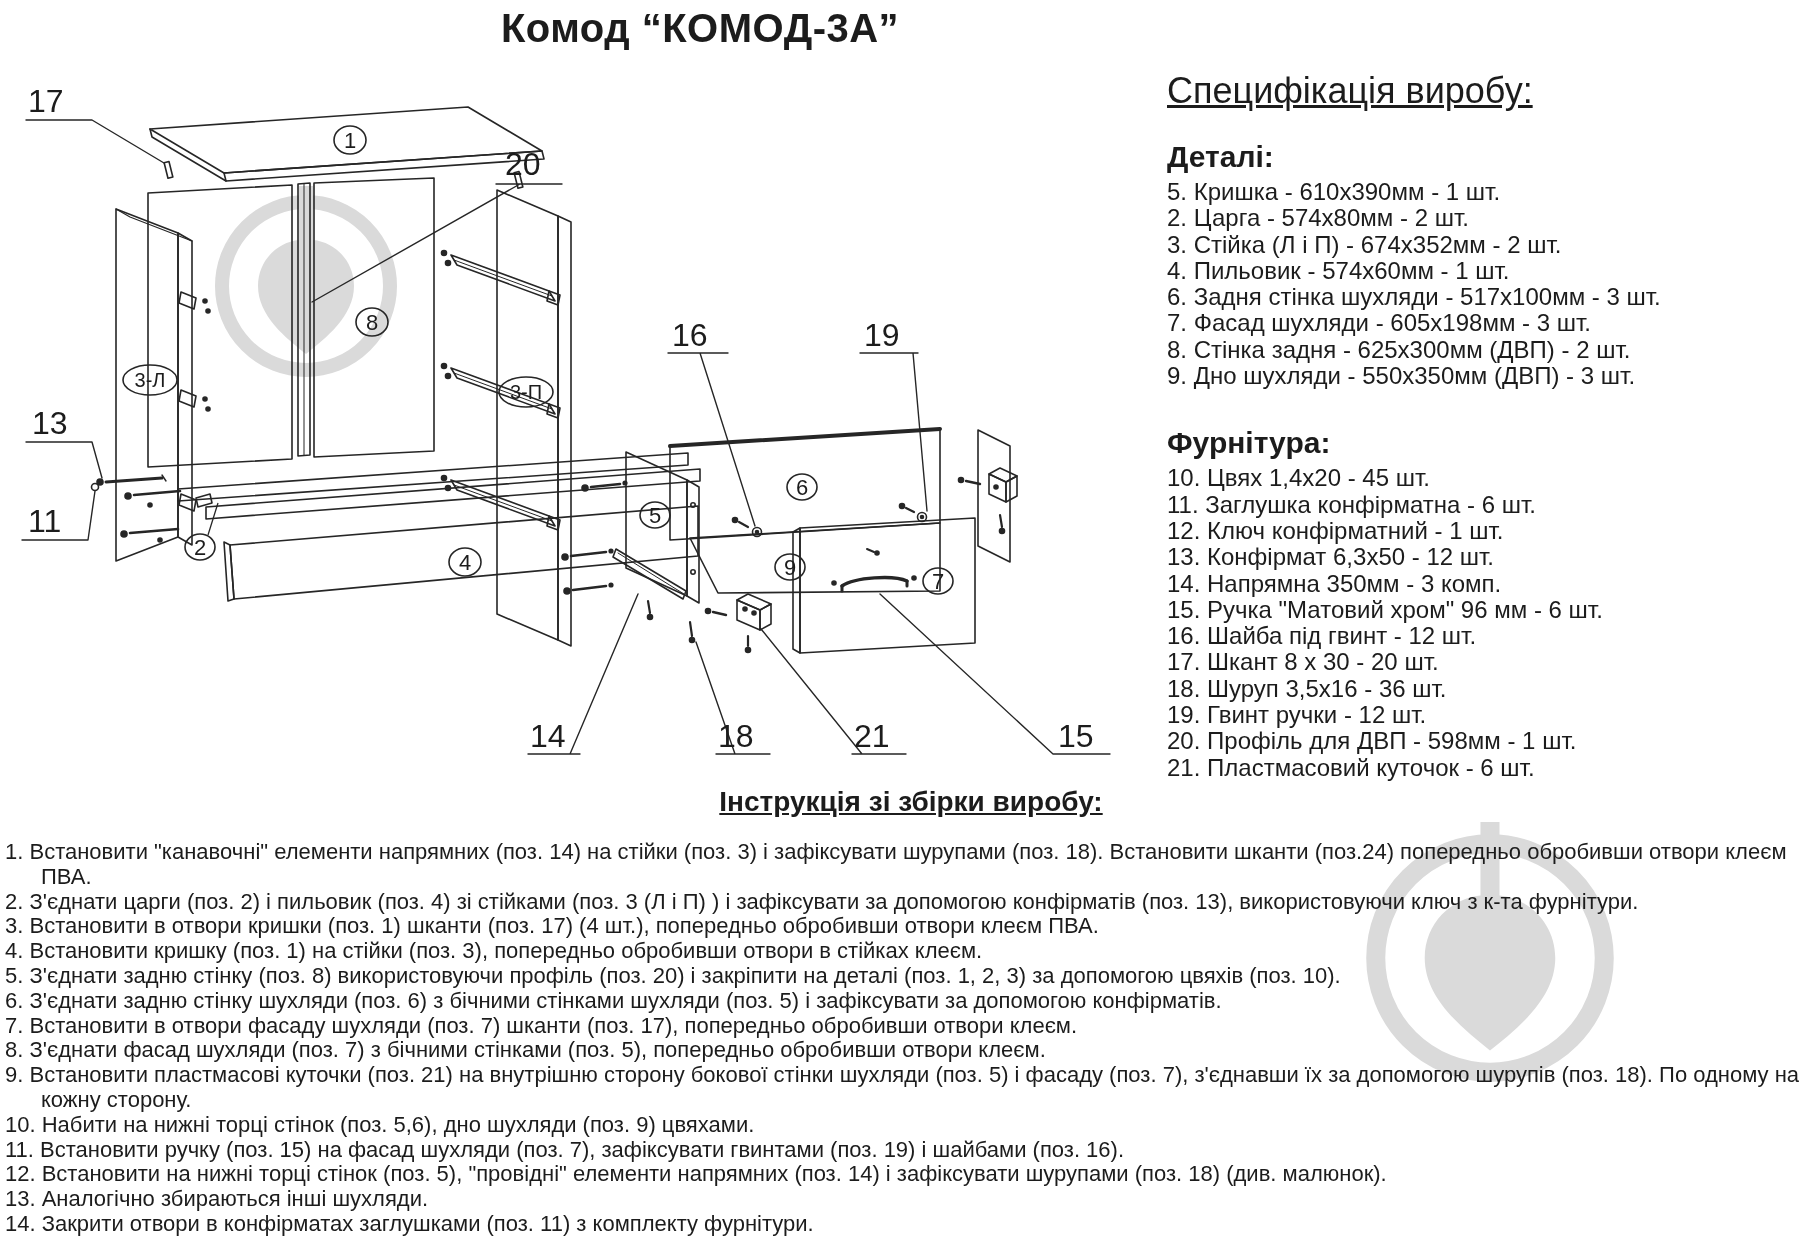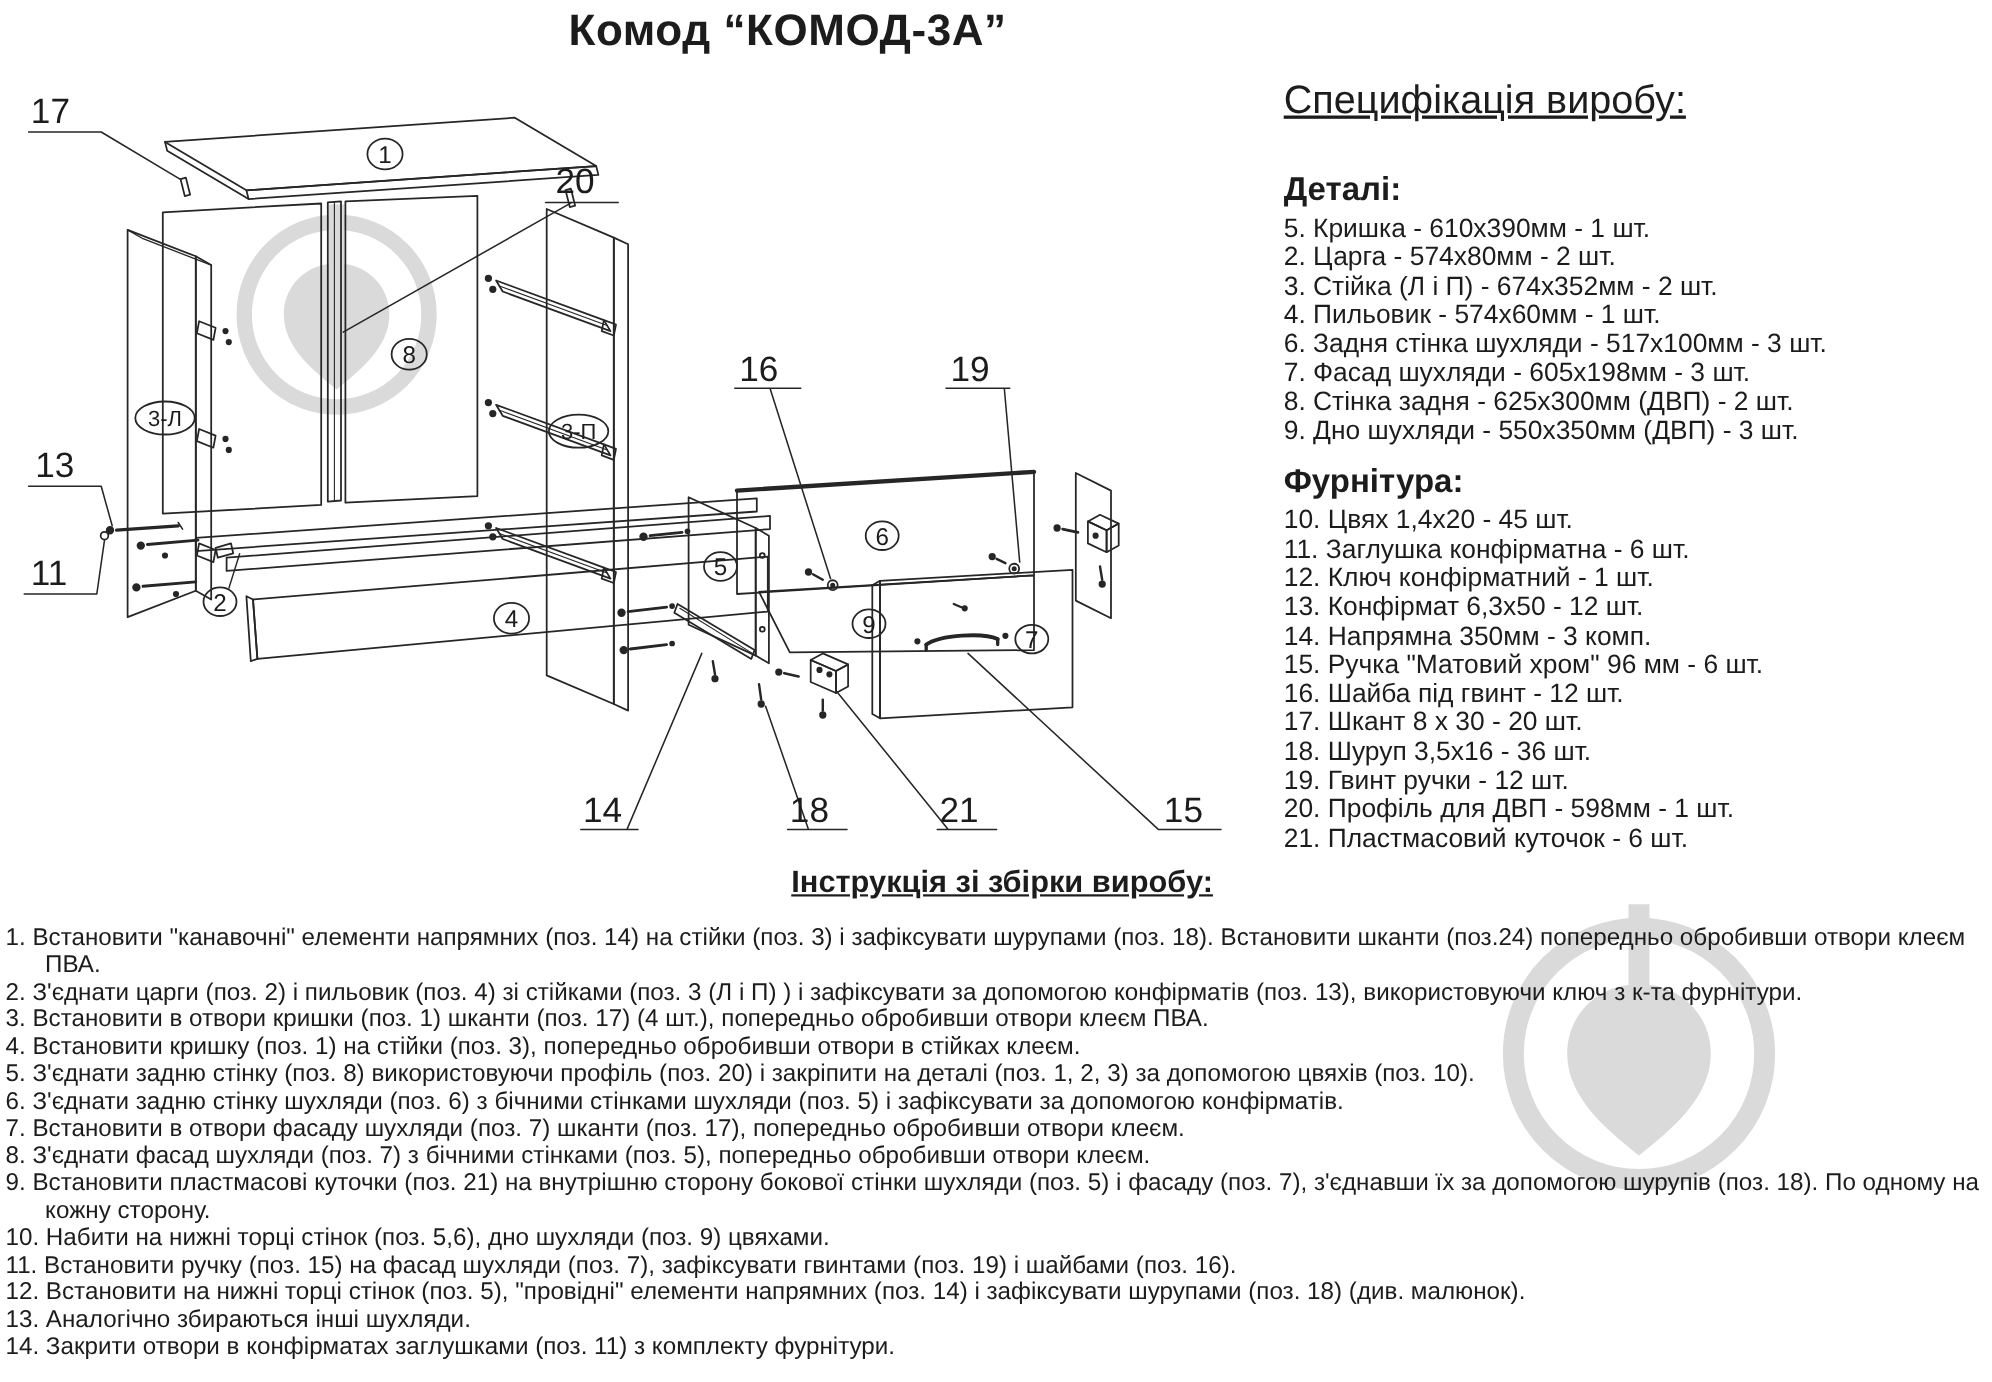--- a/index.html
+++ b/index.html
@@ -2,27 +2,27 @@
 <html><head>
 <meta charset="utf-8">
 <style>
   html,body{margin:0;padding:0;}
   body{
     width:1811px;height:1256px;position:relative;background:#ffffff;
     font-family:"Liberation Sans", sans-serif;color:#1c1c1c;overflow:hidden;
   }
   .layer{position:absolute;left:0;top:0;}
   .page-title{
-    position:absolute;top:6px;left:16px;width:1400px;text-align:center;
+    position:absolute;top:6px;left:0;width:1400px;text-align:center;
     font-size:40px;font-weight:bold;letter-spacing:.5px;
   }
   .spec{position:absolute;left:1167px;top:70px;width:645px;}
   .spec-heading{font-size:36px;font-weight:normal;text-decoration:underline;}
-  .spec-sub{font-size:30px;font-weight:bold;margin-top:44px;}
-  .spec-sub.hw{margin-top:16px;}
+  .spec-sub{font-size:30px;font-weight:bold;margin-top:28px;}
+  .spec-sub.hw{margin-top:37px;}
   .spec-list{margin-top:5px;}
   .spec-item{font-size:24px;line-height:26.3px;white-space:nowrap;}
   .instructions{position:absolute;left:5px;top:786px;width:1800px;}
   .instr-heading{
     font-size:28px;font-weight:bold;text-decoration:underline;margin-left:12px;text-align:center;
   }
   .steps{margin-top:22px;}
   .step{
     font-size:22px;line-height:24.8px;
     padding-left:36px;text-indent:-36px;

